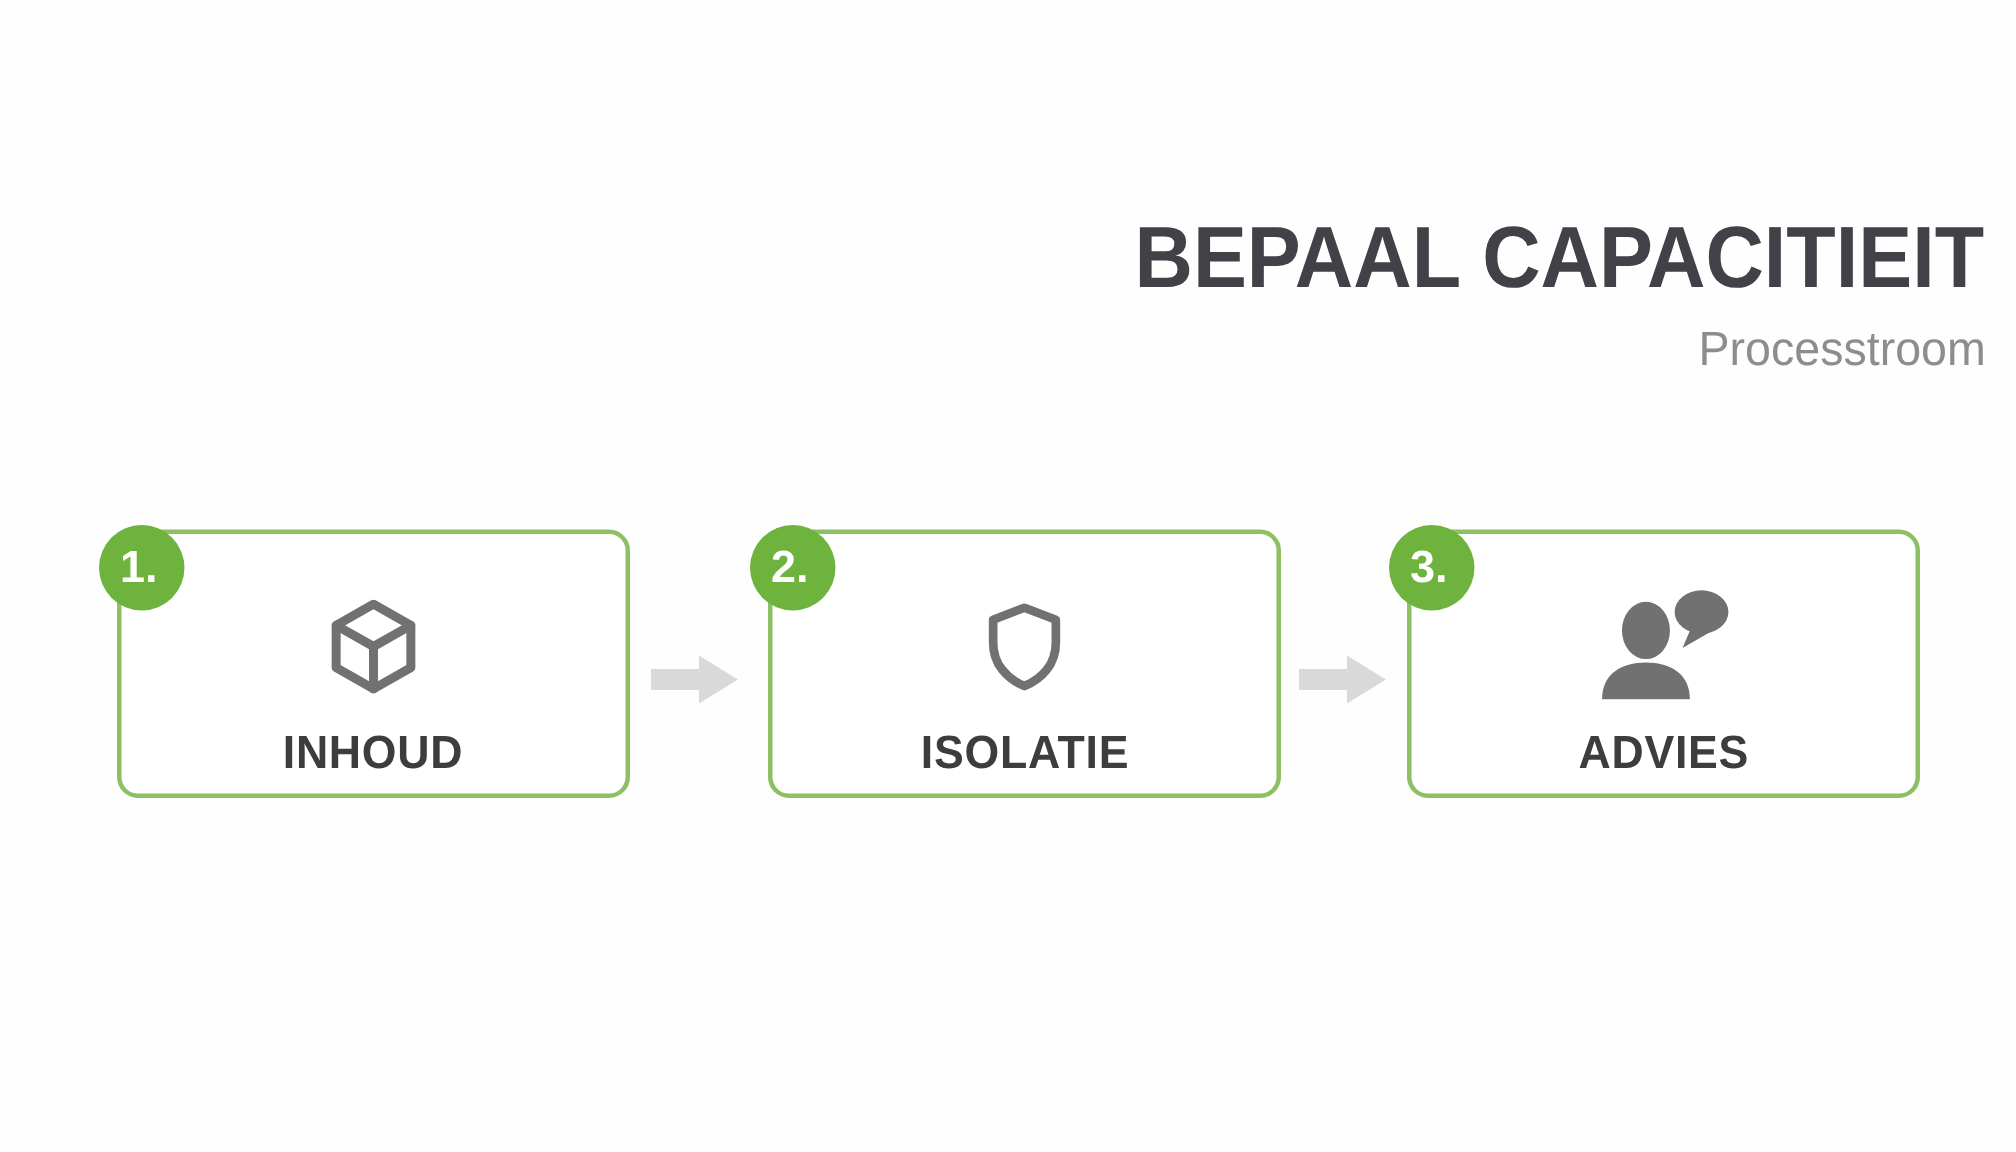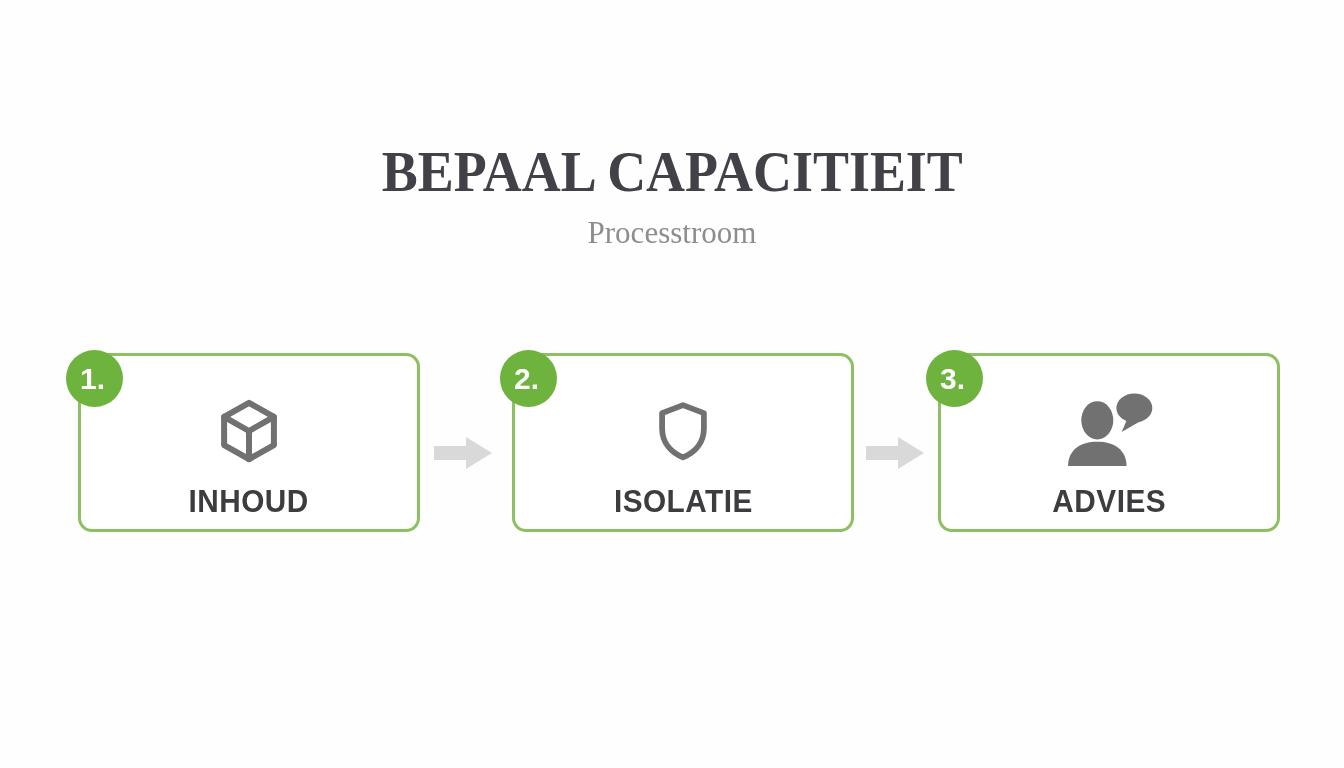--- a/index.html
+++ b/index.html
@@ -16,22 +16,21 @@
   *{margin:0;padding:0;box-sizing:border-box;}
   html,body{width:1344px;height:768px;overflow:hidden;}
   body{
     background:var(--page-bg);
     font-family:"Liberation Sans","DejaVu Sans",sans-serif;
     position:relative;
   }
   .header{
     position:absolute;
     top:138px;left:0;width:100%;
-    text-align:center;
-    font-family:Liberation Serif, serif;
+    text-align:right;
   }
   .title{
     display:inline-block;
     font-size:58px;
     font-weight:700;
     letter-spacing:0px;
     color:var(--title-gray);
     transform:scaleX(0.93);
     transform-origin:center;
     white-space:nowrap;

